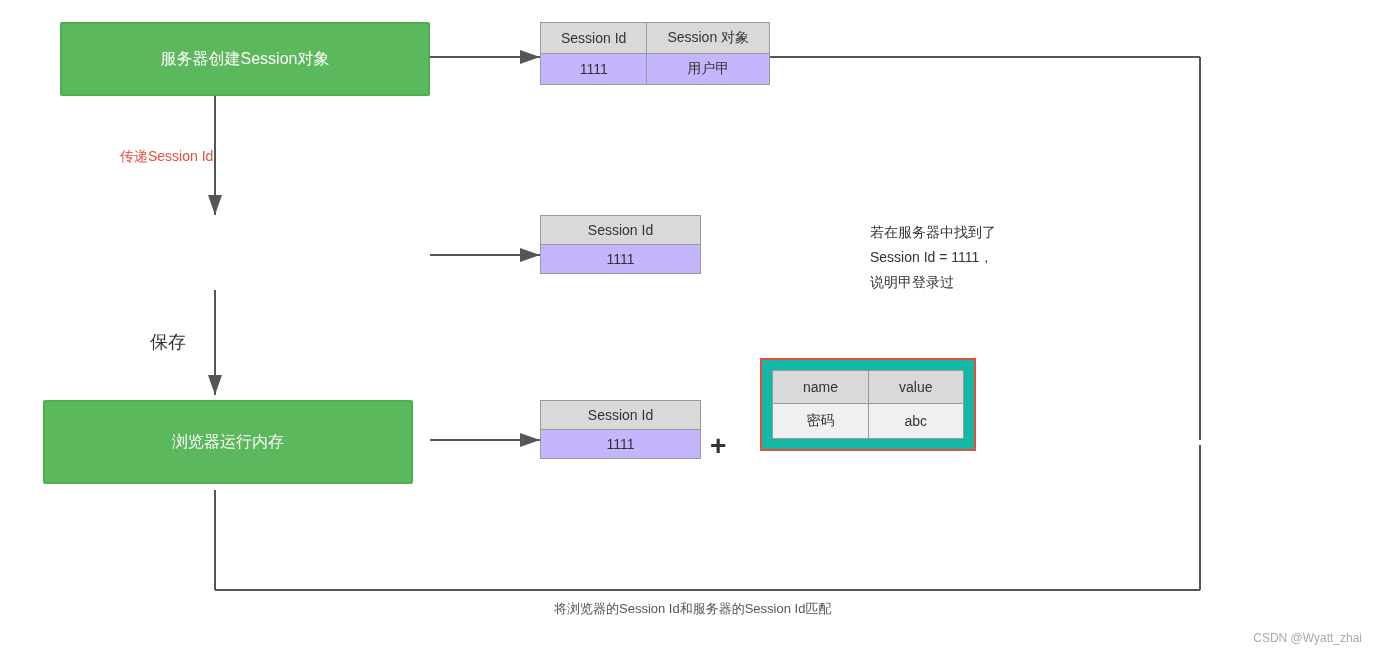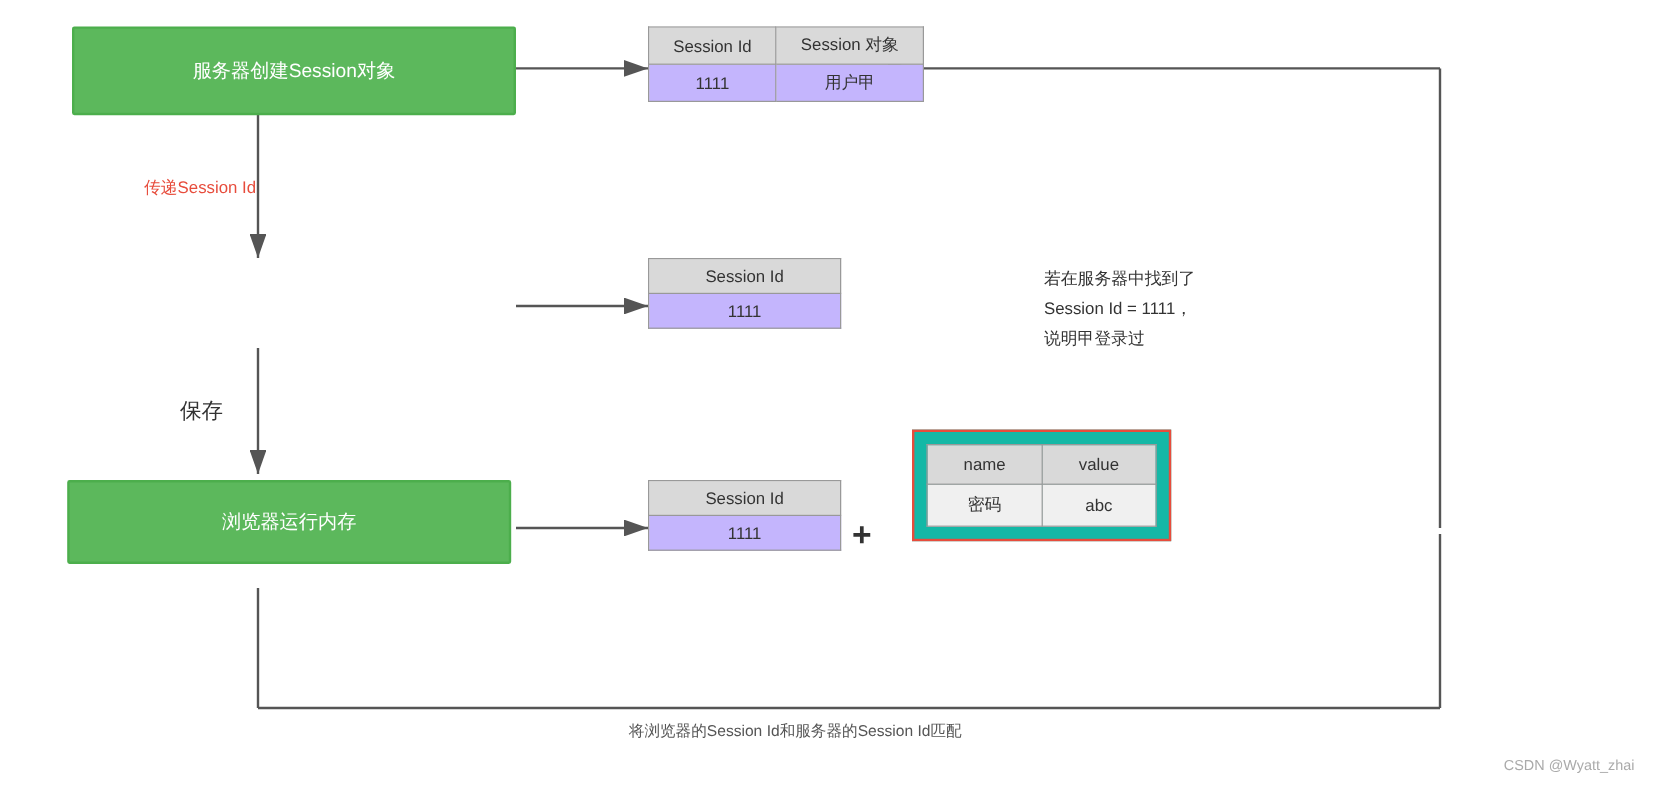--- a/index.html
+++ b/index.html
@@ -144,21 +144,21 @@
     <line x1="215" y1="590" x2="1200" y2="590" stroke="#555" stroke-width="2"></line>
 
     <line x1="1200" y1="590" x2="1200" y2="445" stroke="#555" stroke-width="2"></line>
   </svg>
 
   <div class="green-box" style="left:60px; top:22px; width:370px; height:74px;">
     <span>服务器创建Session对象</span>
   </div>
 
 
-  <div class="green-box" style="left:56px; top:400px; width:370px; height:70px;">
+  <div class="green-box" style="left:43px; top:400px; width:370px; height:84px;">
     <span>浏览器运行内存</span>
   </div>
 
   <table class="session-table" style="left:540px; top:22px;">
     <thead>
       <tr>
         <th>Session Id</th>
         <th>Session 对象</th>
       </tr>
     </thead>
@@ -224,21 +224,21 @@
       </thead>
       <tbody>
         <tr>
           <td>密码</td>
           <td>abc</td>
         </tr>
       </tbody>
     </table>
   </div>
 
-  <div class="annotation" style="left:524px; top:600px; font-size:13px; color:#555;">
+  <div class="annotation" style="left:554px; top:600px; font-size:13px; color:#555;">
     <span>将浏览器的Session Id和服务器的Session Id匹配</span>
   </div>
 
   <div class="watermark">
     <span>CSDN @Wyatt_zhai</span>
   </div>
 
 </div>
 
 </body></html>

